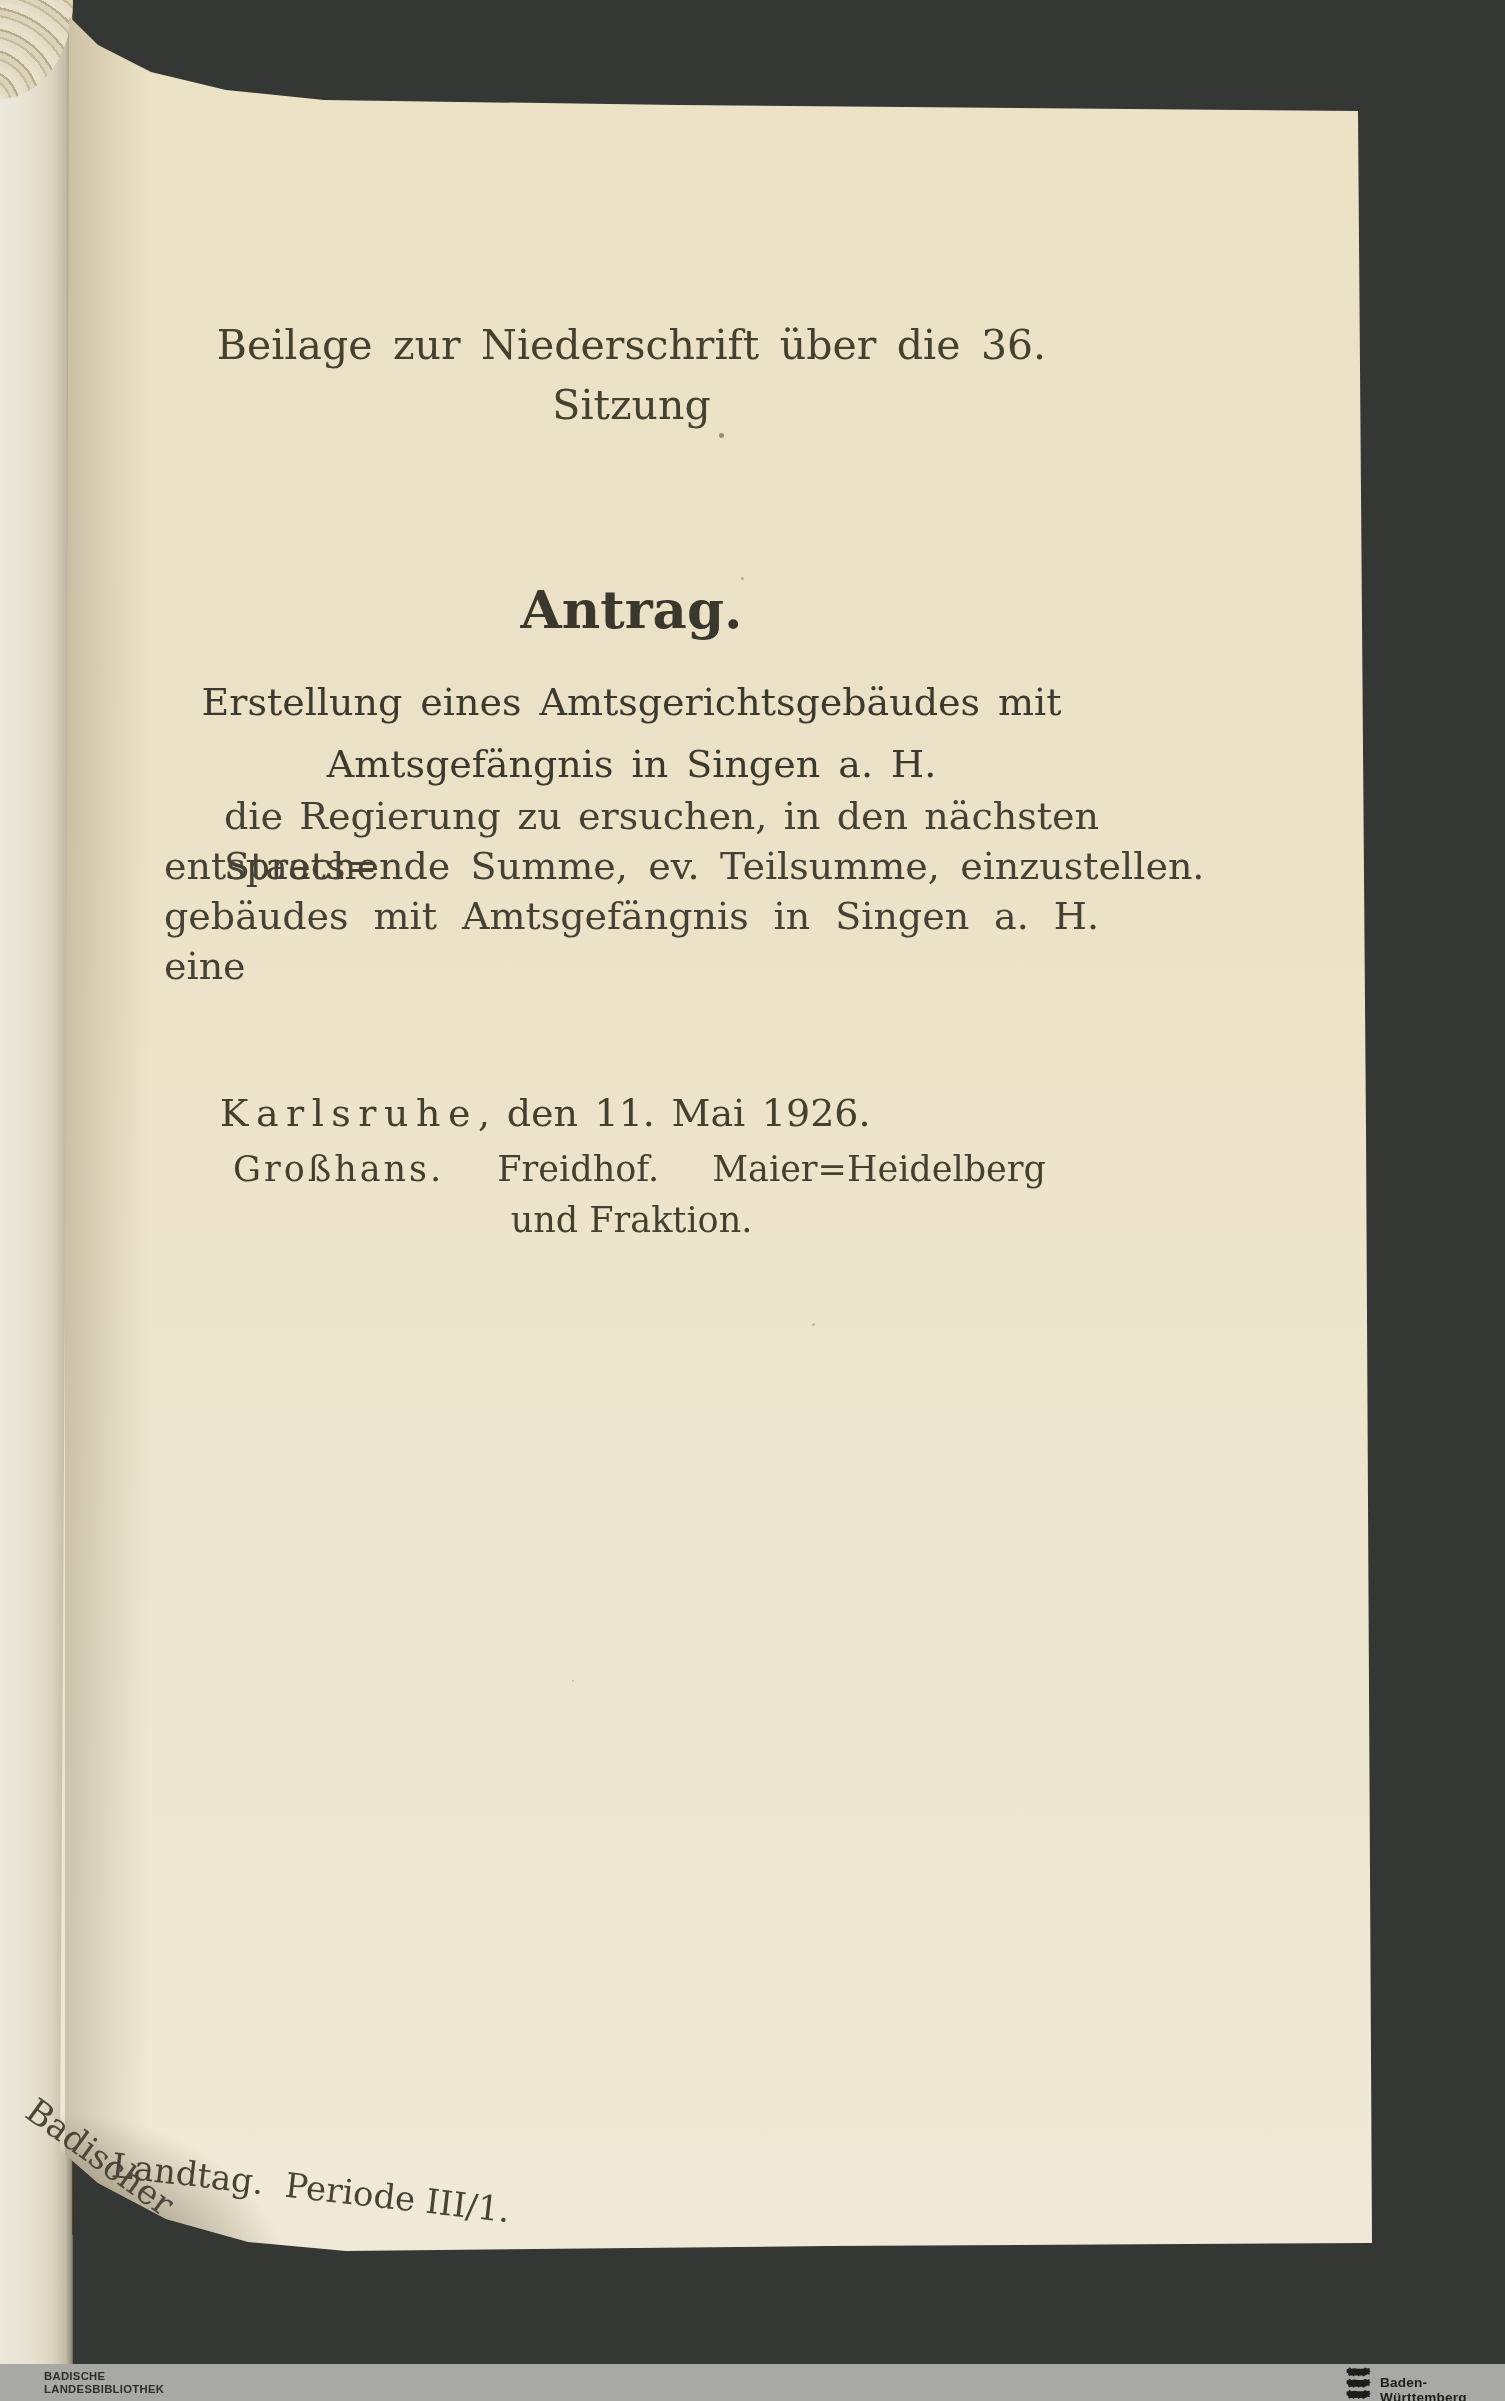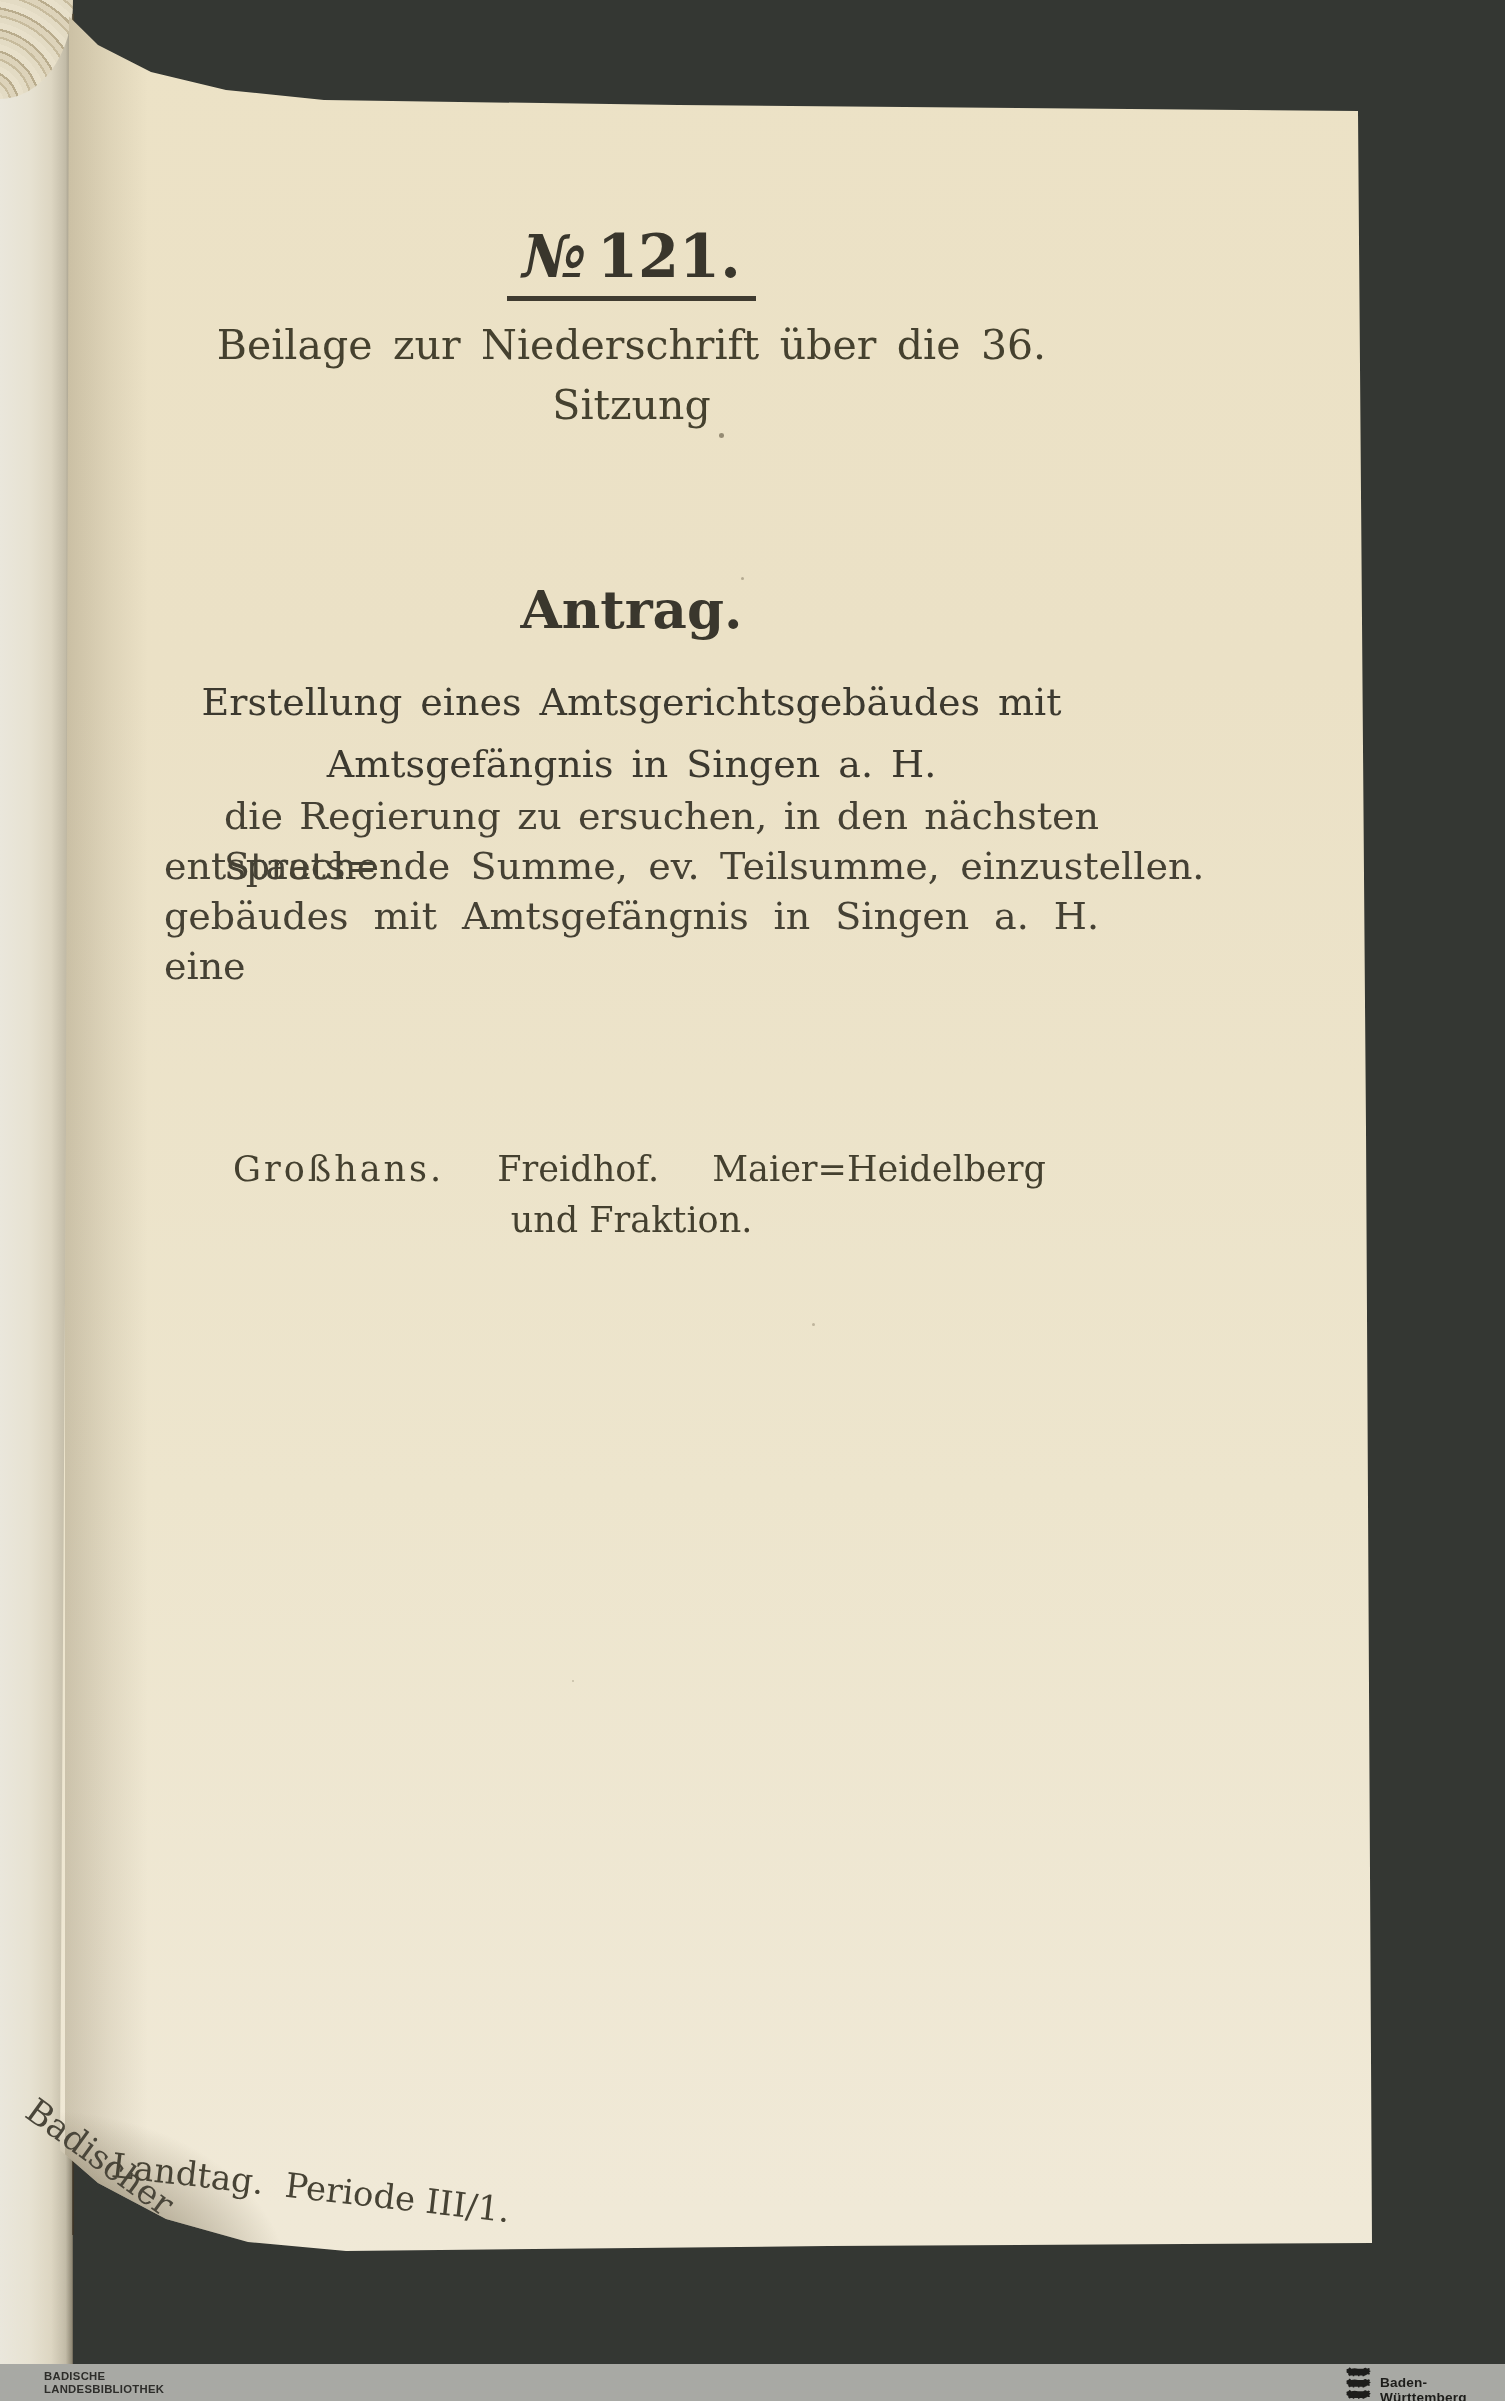--- a/index.html
+++ b/index.html
@@ -102,41 +102,41 @@
 <div class="stage">
 
   <div class="block-strip"></div>
   <div class="fan-corner"></div>
   <div class="fold-line"></div>
 
   <div class="page">
     <div class="spine-shade"></div>
     <div class="curl-shade"></div>
 
-    <div class="col ink doc-number">
-      <span class="underlined"><span class="nosign">№</span><span>121.</span></span>
-    </div>
 
     <div class="col session">
       <div>Beilage zur Niederschrift über die 36. Sitzung</div>
     </div>
 
     <div class="col heading">Antrag.</div>
 
     <div class="col subject">
       <div>Erstellung eines Amtsgerichtsgebäudes mit</div>
       <div>Amtsgefängnis in Singen a. H.</div>
     </div>
 
     <div class="col bodytext">
       <div class="line just indent">die Regierung zu ersuchen, in den nächsten Staats=</div>
       <div class="line">entsprechende Summe, ev. Teilsumme, einzustellen.</div>
       <div class="line just">gebäudes mit Amtsgefängnis in Singen a. H. eine</div>
     </div>
 
+    <div class="col dateline">
+      <span class="city">Karlsruhe</span><span class="rest">, den 11. Mai 1926.</span>
+    </div>
 
     <div class="col names">
       <span class="sig sp">Großhans.</span>
       <span class="sig">Freidhof.</span>
       <span class="sig">Maier=Heidelberg</span>
     </div>
 
     <div class="col sig-tail">und Fraktion.</div>
 
     <div class="speck s1"></div>

